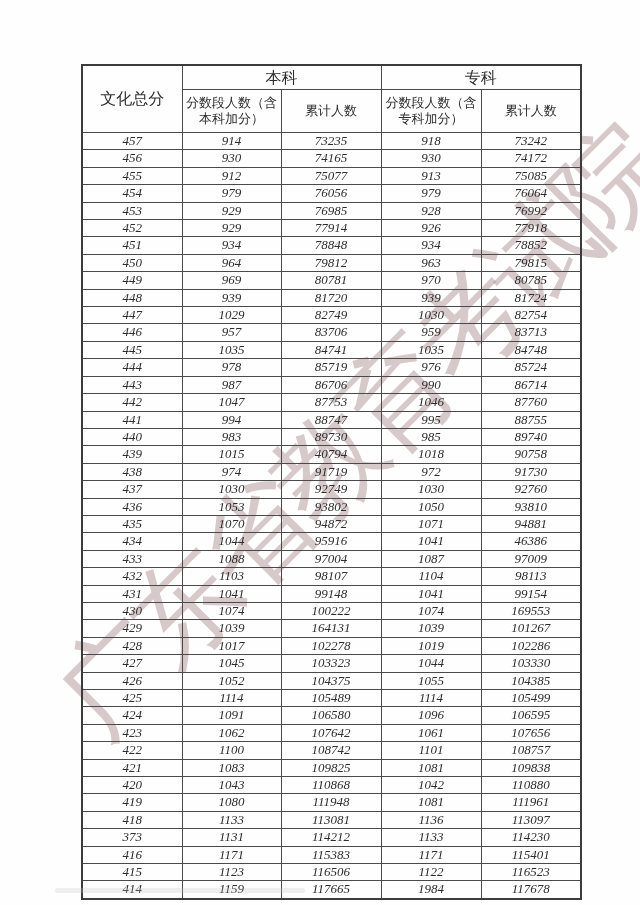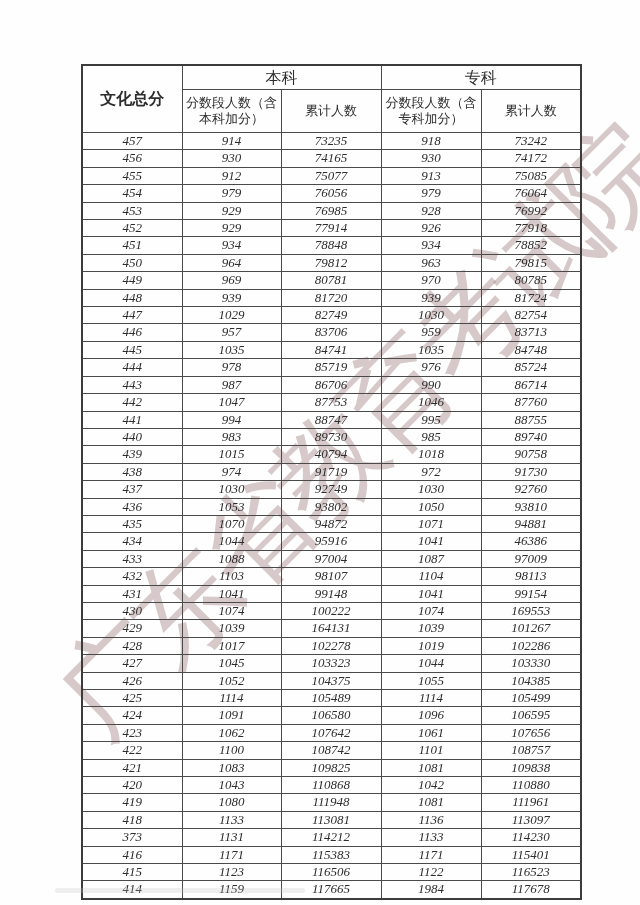--- a/index.html
+++ b/index.html
@@ -57,21 +57,20 @@
     line-height: 1.1;
   }
   .score-table thead tr.label-row th {
     height: 40px;
     font-size: 13px;
     line-height: 1.25;
     padding: 1px 3px;
   }
   .score-table th.score-col-header {
     font-size: 13.5px;
-    font-weight: bold;
   }
   .score-table tbody tr {
     height: 16.4px;
     font-style: italic;
   }
   .score-table tbody td {
     font-size: 13px;
     line-height: 16.4px;
     height: 16.4px;
     overflow: hidden;

